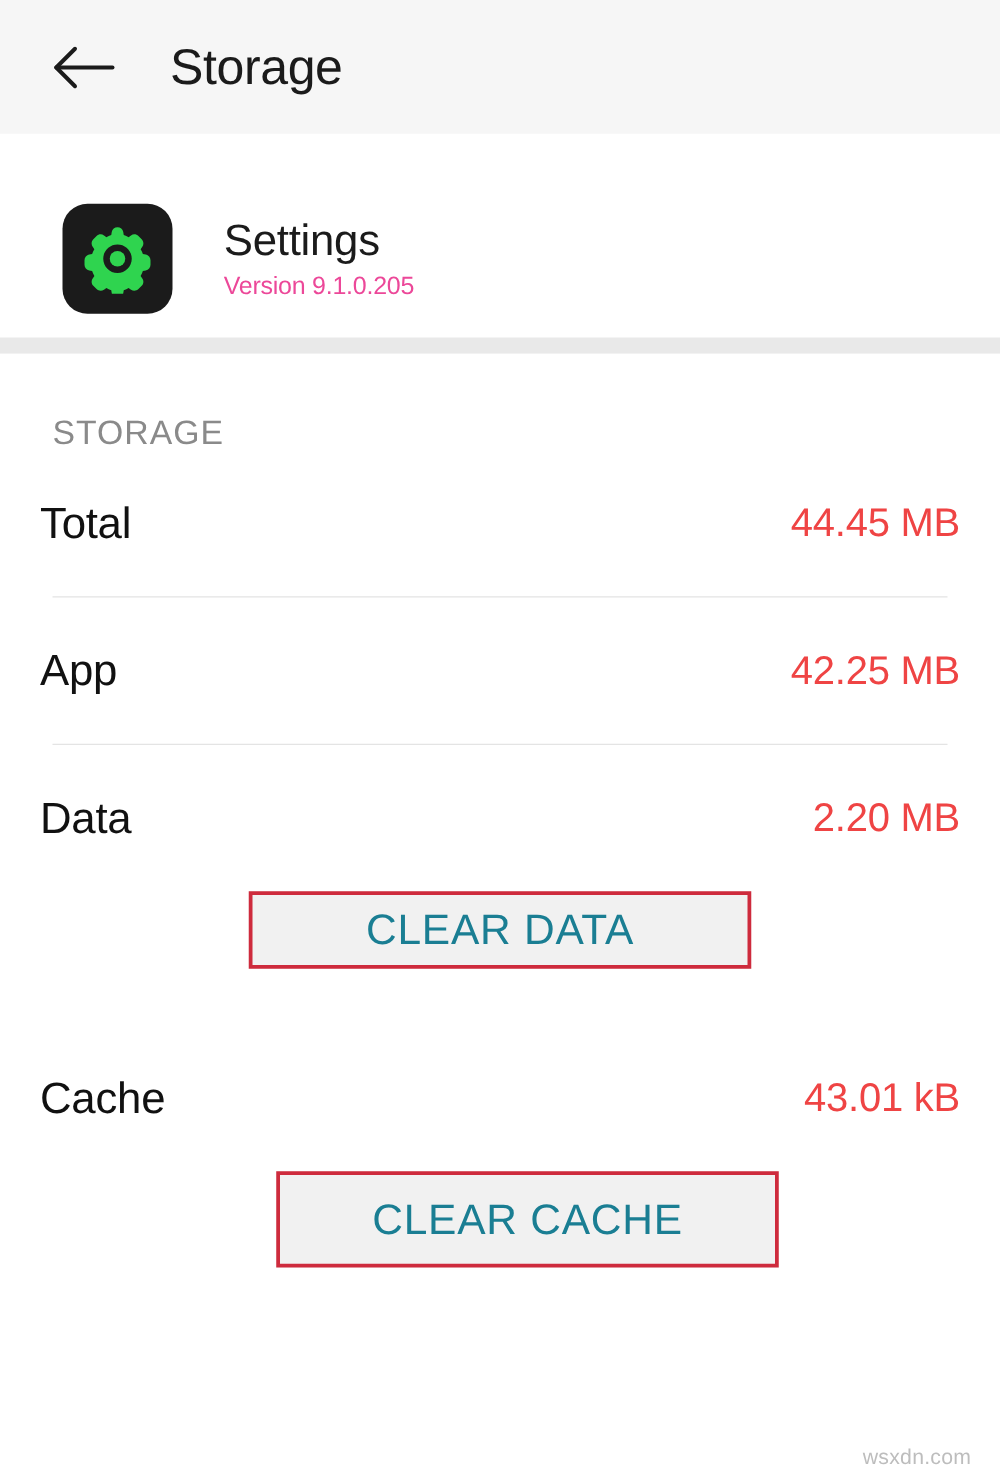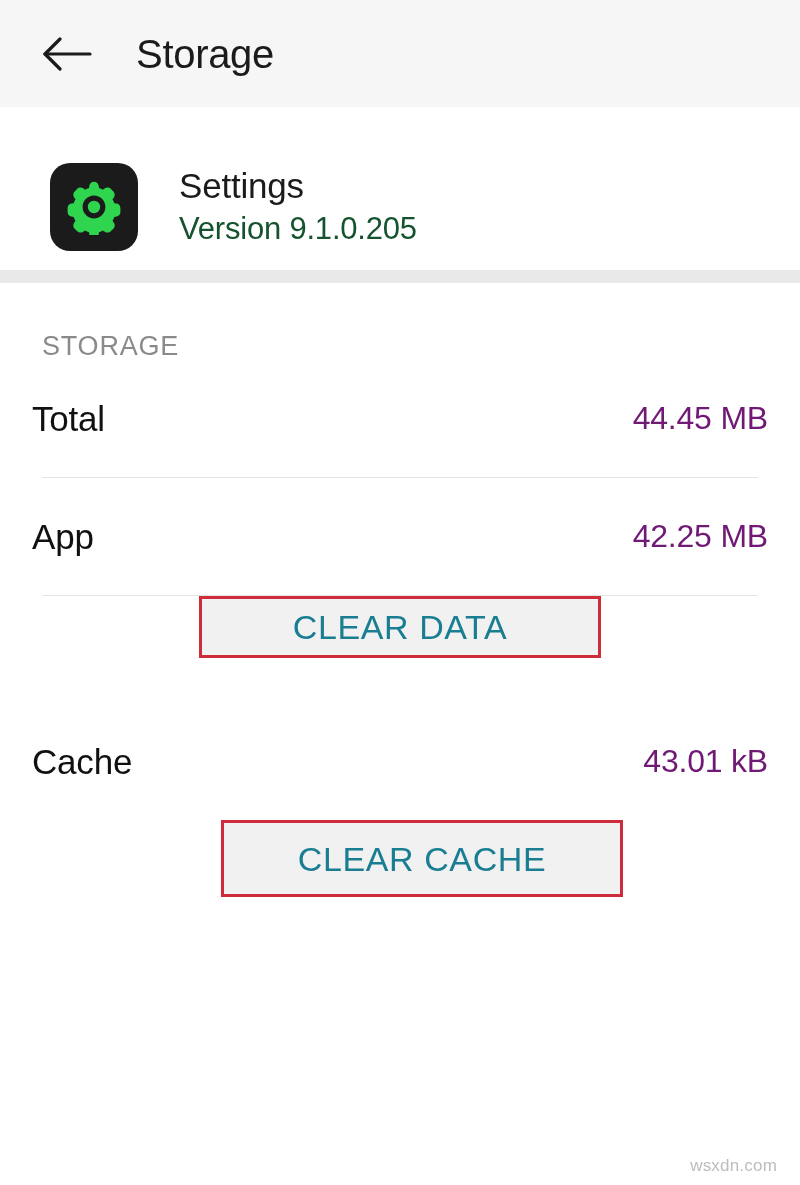--- a/index.html
+++ b/index.html
@@ -75,22 +75,22 @@
     flex-direction: column;
     justify-content: center;
   }
   .app-name {
     font-size: 35px;
     color: #1b1b1b;
     line-height: 1.18;
     letter-spacing: -0.2px;
   }
   .app-version {
-    font-size: 31px;
-    color: #14532d;
+    font-size: 20px;
+    color: #ec4899;
     line-height: 1.22;
     margin-top: 4px;
     letter-spacing: -0.2px;
   }
 
   
   .band {
     position: absolute;
     top: 270px;
     left: 0;
@@ -124,21 +124,21 @@
     position: relative;
     box-sizing: border-box;
   }
   .row-label {
     font-size: 35px;
     color: #111111;
     letter-spacing: -0.2px;
   }
   .row-value {
     font-size: 32px;
-    color: #701a75;
+    color: #ef4444;
     letter-spacing: -0.2px;
   }
   .divider {
     height: 1px;
     background: #e4e4e4;
     margin: 0 42px;
   }
 
   
   .btn-wrap {
@@ -227,20 +227,24 @@
     <span class="row-value">44.45 MB</span>
   </div>
   <div class="divider"></div>
 
   <div class="row">
     <span class="row-label">App</span>
     <span class="row-value">42.25 MB</span>
   </div>
   <div class="divider"></div>
 
+  <div class="row">
+    <span class="row-label">Data</span>
+    <span class="row-value">2.20 MB</span>
+  </div>
 
   <div class="btn-wrap">
     <div class="action-btn" id="clear-data-btn">
       <span class="action-btn-label">CLEAR DATA</span>
     </div>
   </div>
 
   <div class="spacer-lg"></div>
 
   <div class="row">

